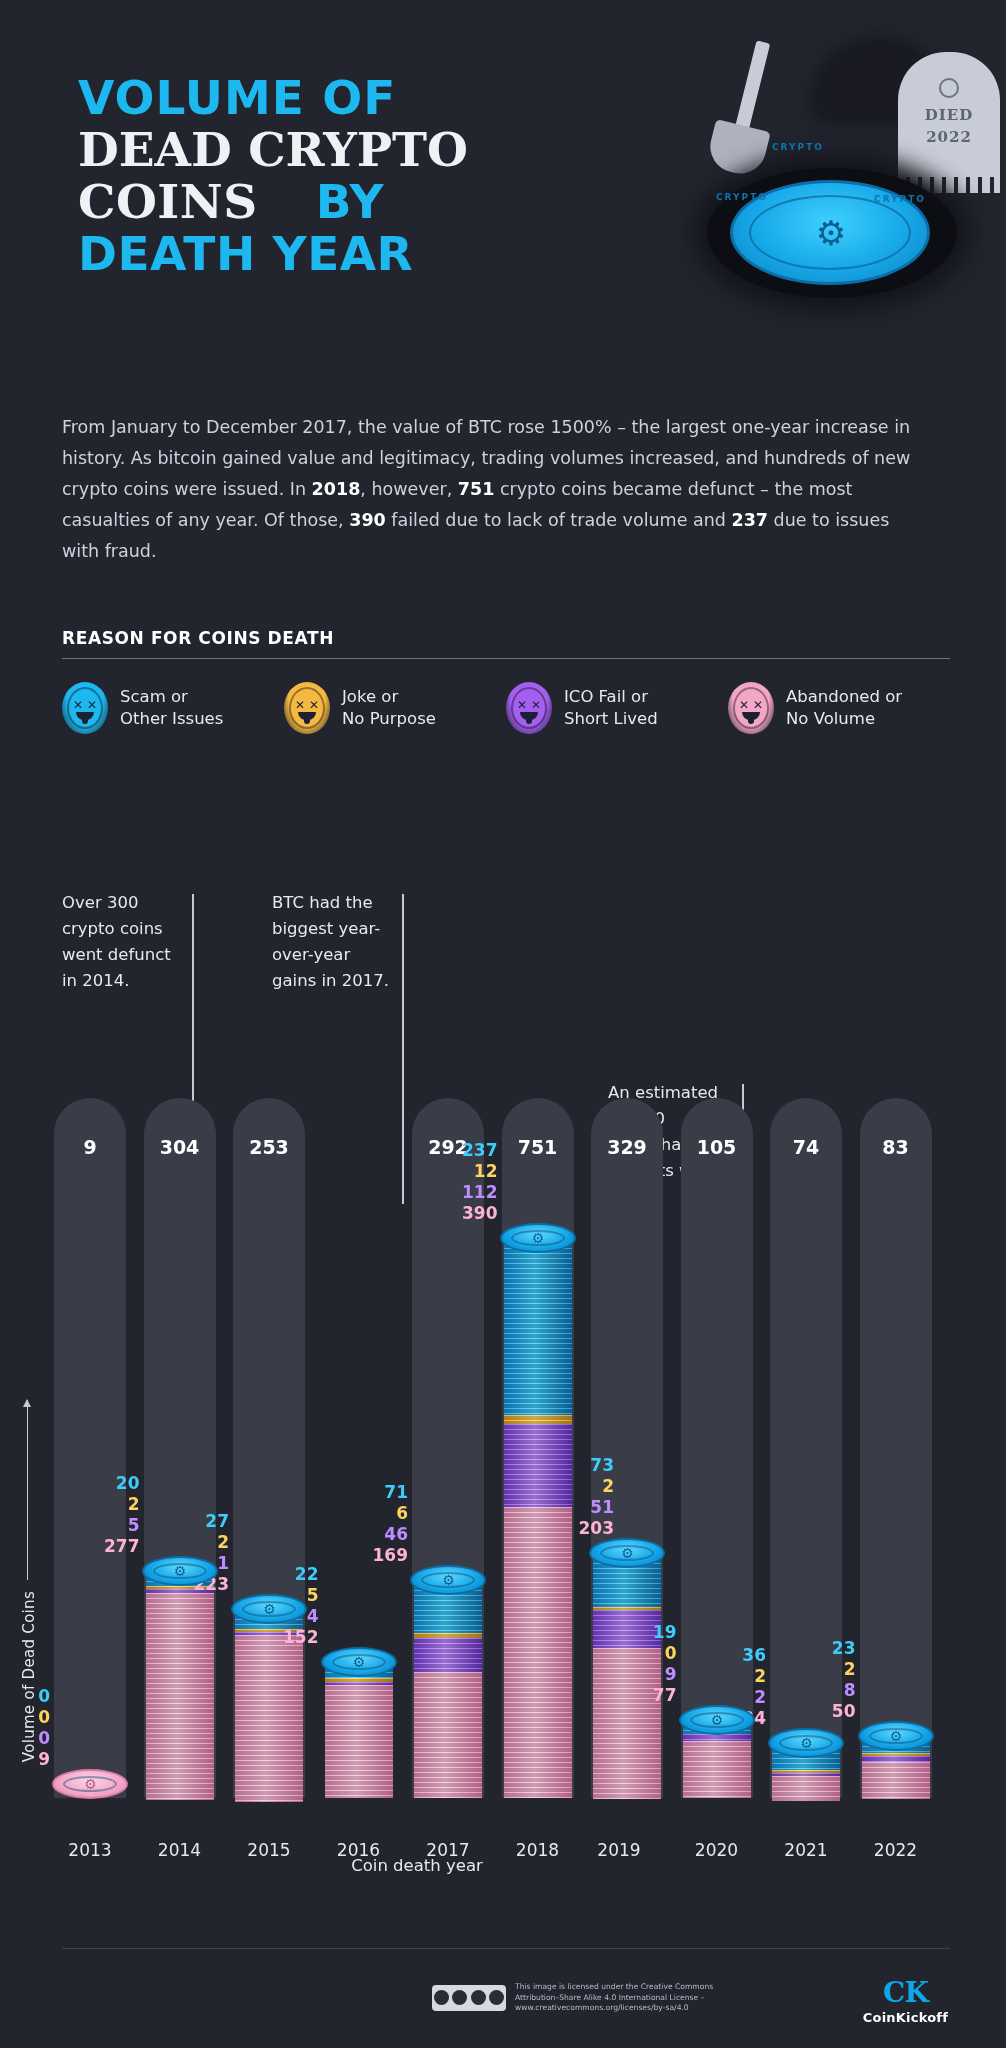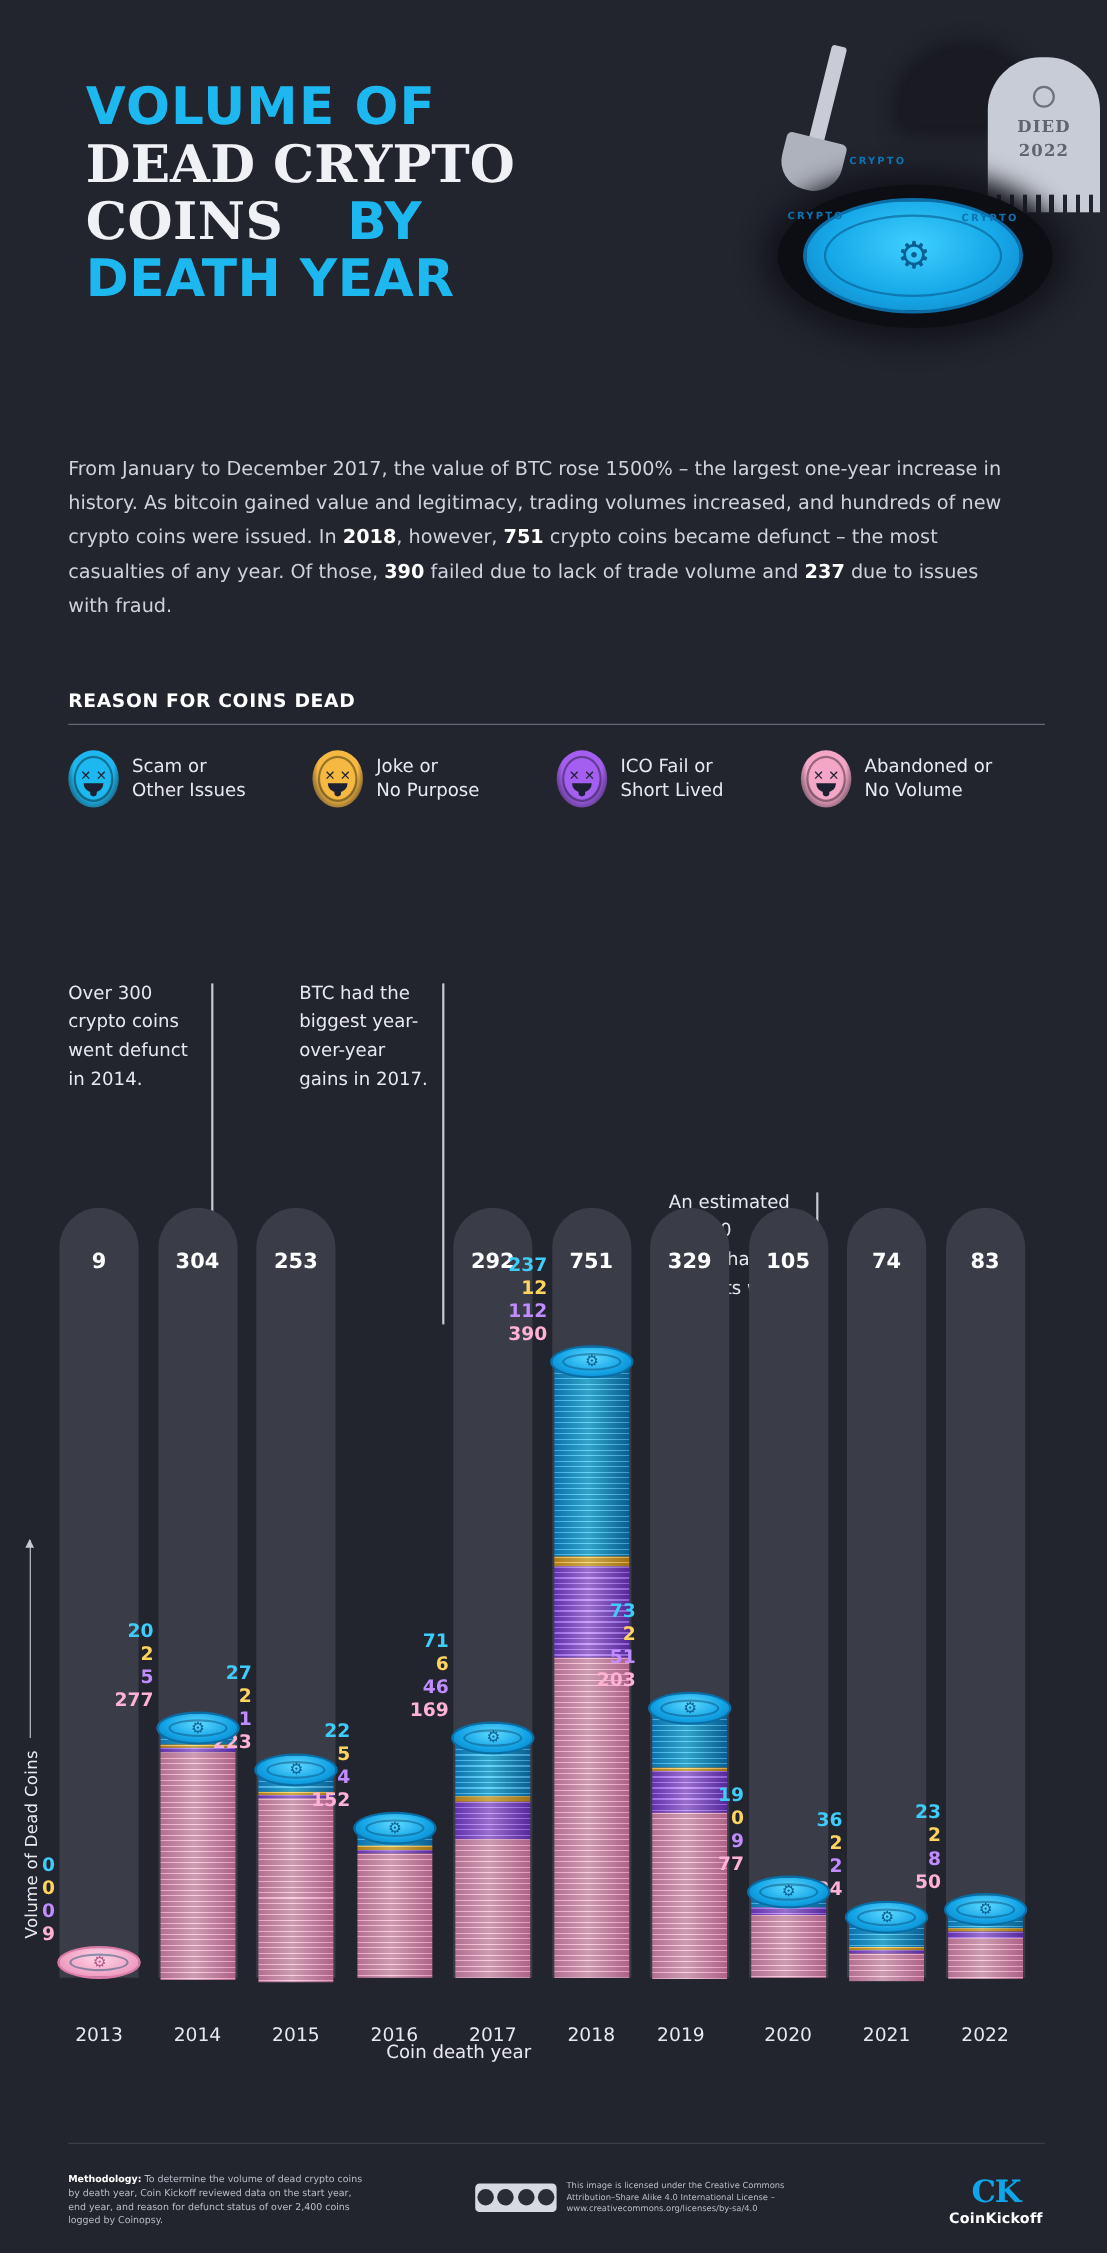--- a/index.html
+++ b/index.html
@@ -222,21 +222,21 @@
       <span class="coinword cw-t">CRYPTO</span>
       <span class="coinword cw-r">CRYPTO</span>
       <span class="coinword cw-b">CRYPTO</span>
     </div>
   </div>
 
   <div class="intro">
     <span>From January to December 2017, the value of BTC rose 1500% – the largest one-year increase in history. As bitcoin gained value and legitimacy, trading volumes increased, and hundreds of new crypto coins were issued. In </span><b>2018</b><span>, however, </span><b>751</b><span> crypto coins became defunct – the most casualties of any year. Of those, </span><b>390</b><span> failed due to lack of trade volume and </span><b>237</b><span> due to issues with fraud.</span>
   </div>
 
-  <div class="legend-title">REASON FOR COINS DEAD</div>
+  <div class="legend-title">REASON FOR COINS DEATH</div>
   <div class="legend-rule"></div>
   <div class="legend-row" id="legend-row">
       <div class="legend-item">
         <span class="lg-coin" style="background:radial-gradient(ellipse at 50% 30%, #1db8f0, #1db8f0 55%, rgba(0,0,0,.35));">
           <span class="inner"></span>
           <span class="face">
             <span class="ex ex1">✕</span>
             <span class="ex ex2">✕</span>
             <span class="mouth"></span>
             <span class="tongue"></span>
@@ -425,21 +425,21 @@
       <div class="stack" style="left: 593px; bottom: 82px; height: 245.326px;">
         <div class="seg blue" style="height: 54.4341px;"></div>
         <div class="seg yellow" style="height: 3px;"></div>
         <div class="seg purple" style="height: 38.0293px;"></div>
         <div class="seg pink" style="height: 151.372px;"></div>
       </div>
       <div class="cap blue" style="left: 589px; bottom: 312.326px;">
         <span class="ring"></span>
         <span class="g">⚙</span>
       </div>
-      <div class="vals" style="left: 492px; bottom: 341.326px;">
+      <div class="vals" style="left: 528px; bottom: 341.326px;">
         <div class="v-blue">73</div>
         <div class="v-yellow">2</div>
         <div class="v-purple">51</div>
         <div class="v-pink">203</div>
       </div>
       <div class="track" style="left: 680.5px; height: 700px;">
         <div class="track-total">105</div>
       </div>
       <div class="stack" style="left: 682.5px; bottom: 82px; height: 78.2956px;">
         <div class="seg blue" style="height: 14.1678px;"></div>
@@ -490,23 +490,20 @@
       </div>
       <div class="vals" style="left: 769.5px; bottom: 157.891px;">
         <div class="v-blue">23</div>
         <div class="v-yellow">2</div>
         <div class="v-purple">8</div>
         <div class="v-pink">50</div>
       </div>
     </div>
 
   <div class="footer-rule"></div>
-  <div class="method">
-    <b>Methodology:</b><span> To determine the volume of dead crypto coins by death year, Coin Kickoff reviewed data on the start year, end year, and reason for defunct status of over 2,400 coins logged by Coinopsy.</span>
-  </div>
   <div class="cc">
     <div class="cc-badge">
         <i></i>
         <i></i>
         <i></i>
         <i></i>
       </div>
     <div class="cc-text">
       <div>This image is licensed under the Creative Commons</div>
       <div>Attribution–Share Alike 4.0 International License –</div>

